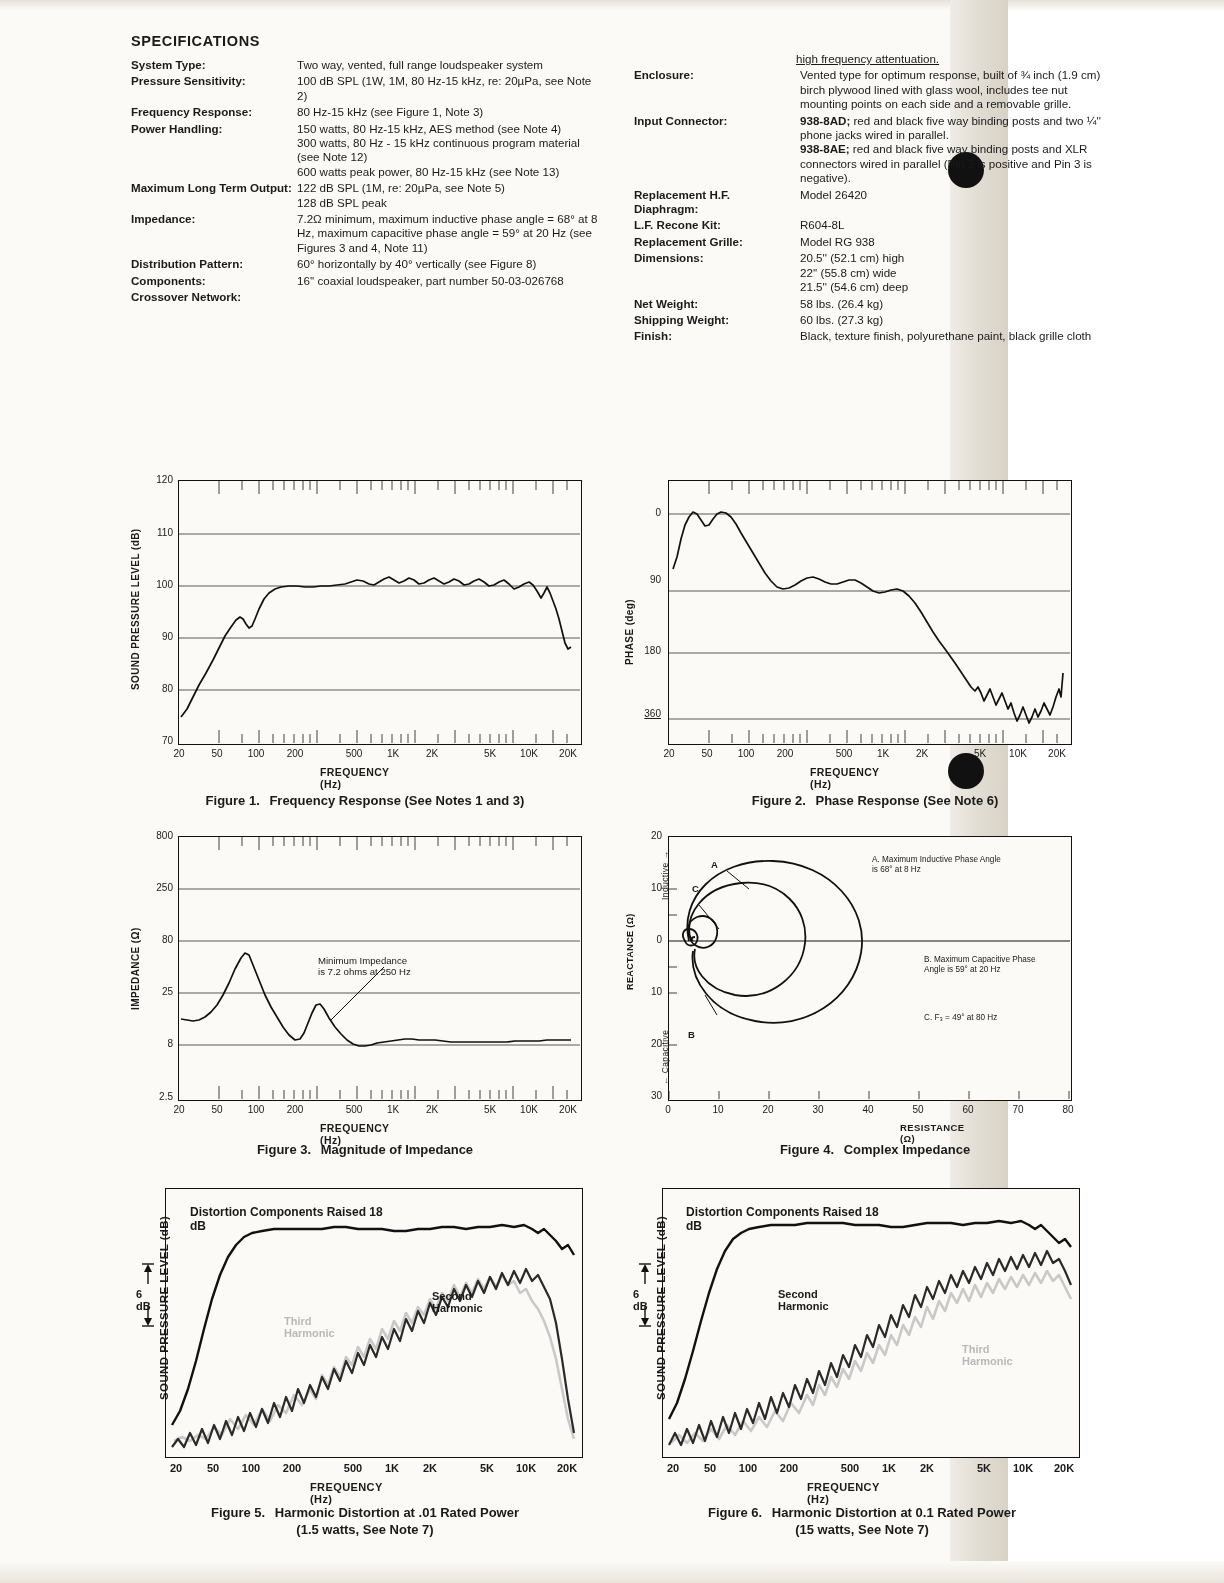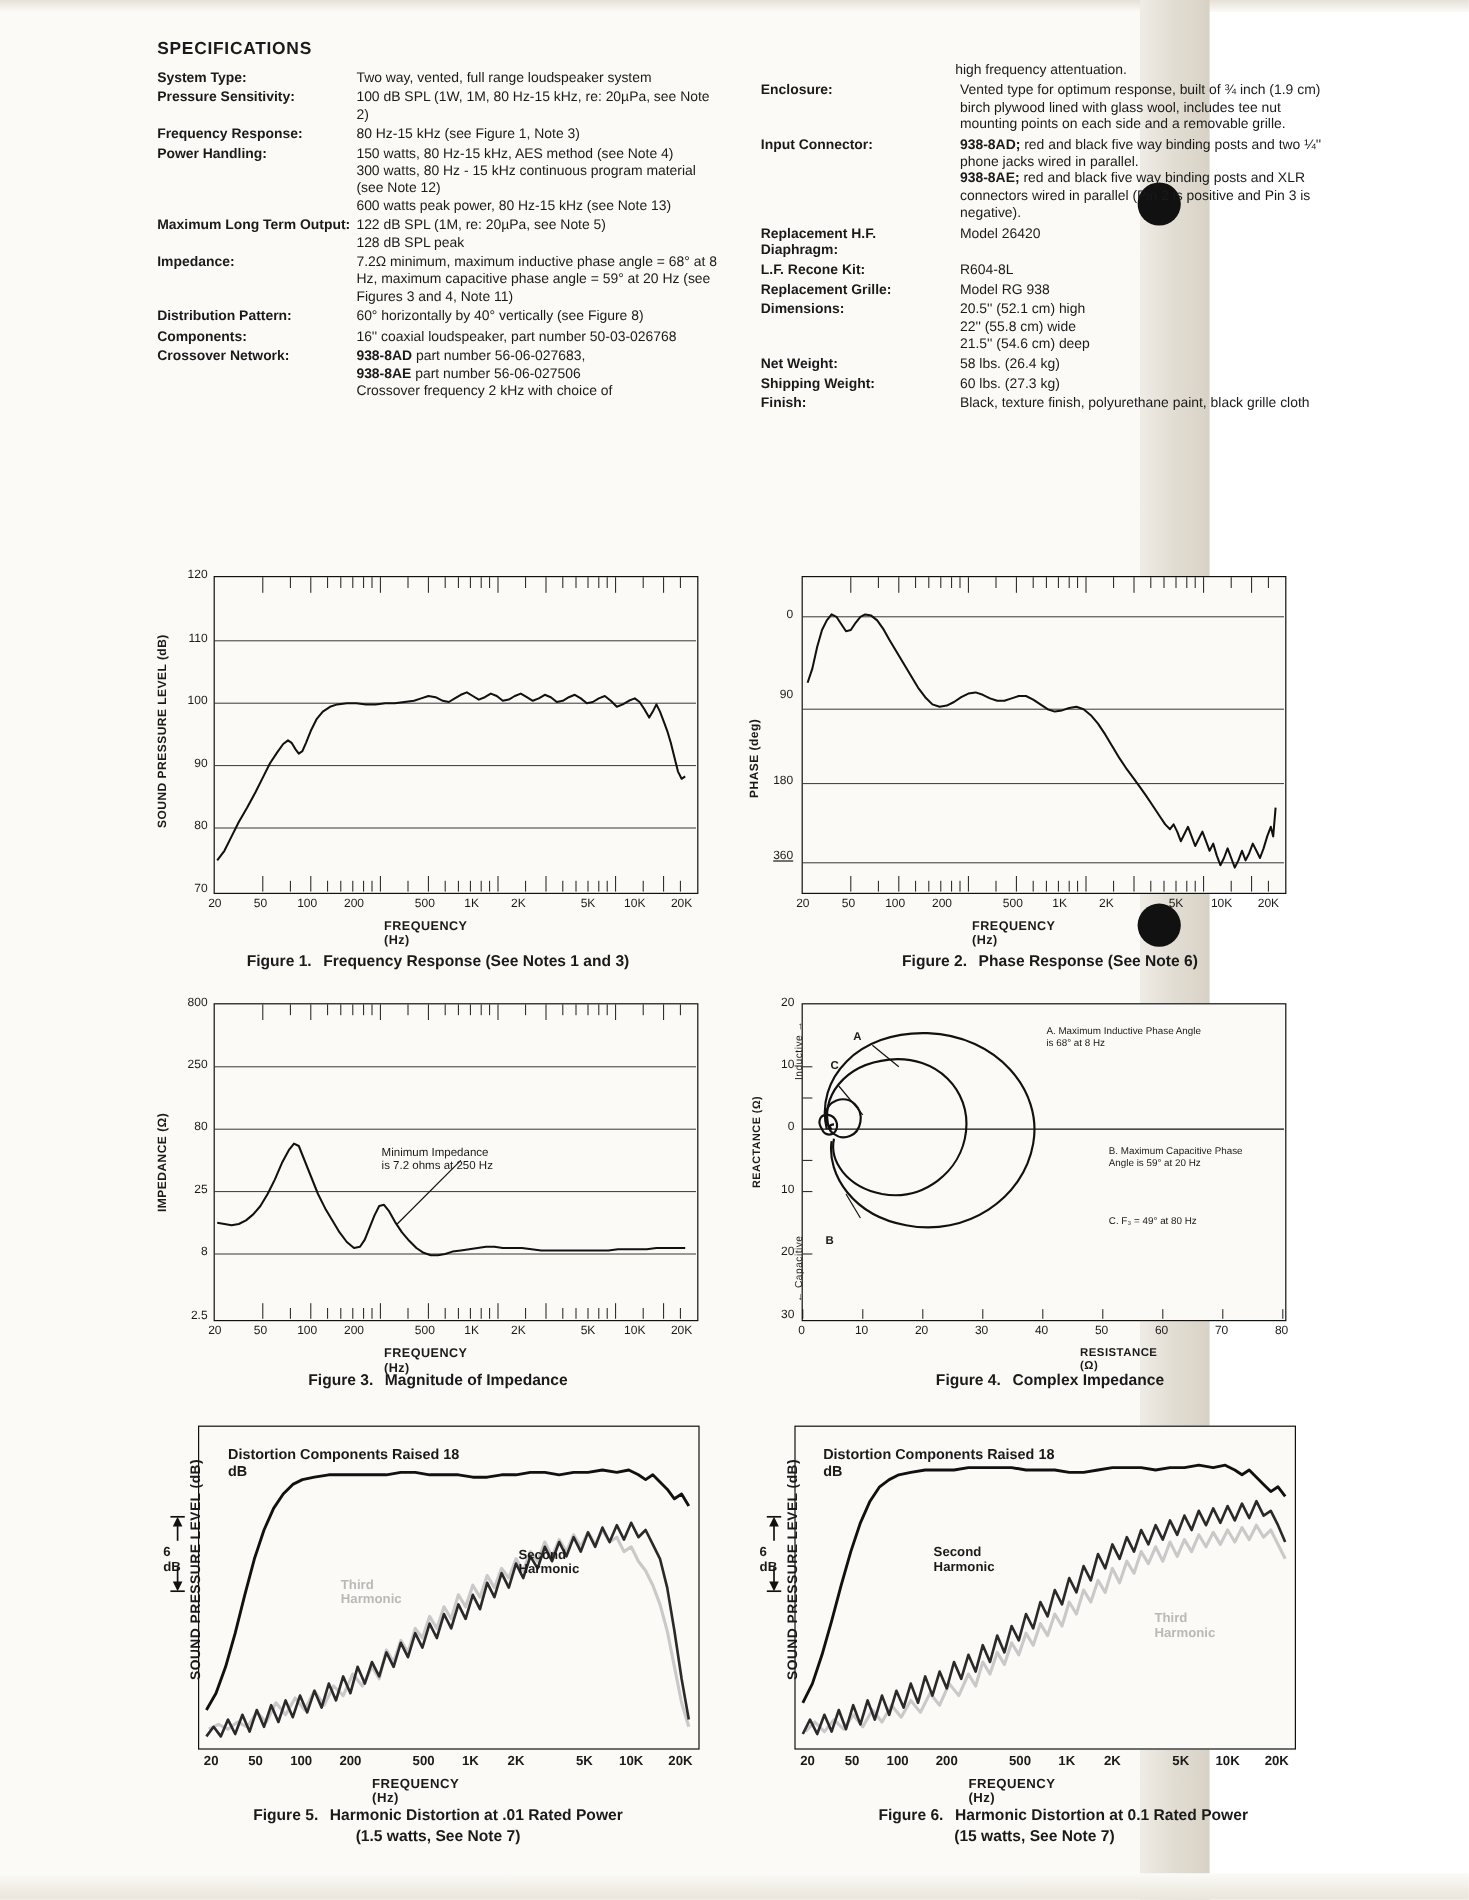--- a/index.html
+++ b/index.html
@@ -37,21 +37,21 @@
     position:absolute; left:131px; top:33px; margin:0;
     font-size:14.5px; font-weight:bold; letter-spacing:0.6px;
   }
   .spec-col { position:absolute; font-size:11.6px; line-height:14.4px; }
   .spec-col.left { left:131px; top:58px; width:470px; }
   .spec-col.right { left:634px; top:52px; width:470px; }
   .spec-row { display:flex; margin-bottom:2px; }
   .spec-label { width:162px; flex:0 0 162px; font-weight:bold; padding-right:4px; }
   .spec-value { flex:1 1 auto; }
   .spec-value b { font-weight:bold; }
-  .plain-line { margin-bottom:2px; }
+  .plain-line { margin-bottom:2px;text-decoration:underline; }
 
   
   .fig { position:absolute; }
   .fig-cap {
     position:absolute; text-align:center; font-size:13px; font-weight:bold;
   }
   .fig-cap .num { margin-right:6px; }
   .plot-frame {
     position:absolute; border:1.6px solid #111; background:#fbfaf7; box-sizing:border-box;
   }
@@ -121,21 +121,20 @@
         <div class="spec-row">
           <div class="spec-label">Distribution Pattern:</div>
           <div class="spec-value">60° horizontally by 40° vertically (see Figure 8)</div>
         </div>
         <div class="spec-row">
           <div class="spec-label">Components:</div>
           <div class="spec-value">16'' coaxial loudspeaker, part number 50-03-026768</div>
         </div>
         <div class="spec-row">
           <div class="spec-label">Crossover Network:</div>
-          <div class="spec-value"><b>938-8AD</b> part number 56-06-027683,<br><b>938-8AE</b> part number 56-06-027506<br>Crossover frequency 2 kHz with choice of</div>
         </div>
       </div>
 
     <div class="spec-col right" id="spec-right">
         <div class="plain-line" style="margin-left: 162px;">high frequency attentuation.</div>
         <div class="spec-row">
           <div class="spec-label">Enclosure:</div>
           <div class="spec-value">Vented type for optimum response, built of ¾ inch (1.9 cm) birch plywood lined with glass wool, includes tee nut mounting points on each side and a removable grille.</div>
         </div>
         <div class="spec-row">
@@ -688,21 +687,21 @@
       <div class="xtick" style="left:732px; top:1462px; width:32px; font-weight:bold; font-size:11px;">100</div>
       <div class="xtick" style="left:773px; top:1462px; width:32px; font-weight:bold; font-size:11px;">200</div>
       <div class="xtick" style="left:834px; top:1462px; width:32px; font-weight:bold; font-size:11px;">500</div>
       <div class="xtick" style="left:875px; top:1462px; width:28px; font-weight:bold; font-size:11px;">1K</div>
       <div class="xtick" style="left:913px; top:1462px; width:28px; font-weight:bold; font-size:11px;">2K</div>
       <div class="xtick" style="left:970px; top:1462px; width:28px; font-weight:bold; font-size:11px;">5K</div>
       <div class="xtick" style="left:1006px; top:1462px; width:34px; font-weight:bold; font-size:11px;">10K</div>
       <div class="xtick" style="left:1047px; top:1462px; width:34px; font-weight:bold; font-size:11px;">20K</div>
       <div class="axis-title" style="left:807px; top:1481px; font-size:11px;">FREQUENCY (Hz)</div>
 
-      <div class="fig-cap" style="left:646px; top:1505px; width:480px;text-align:center;">
+      <div class="fig-cap" style="left:622px; top:1505px; width:480px;text-align:center;">
         <span class="num">Figure 6.</span>
         <span>Harmonic Distortion at 0.1 Rated Power</span>
       </div>
       <div class="fig-cap" style="left:622px; top:1522px; width:480px;">(15 watts, See Note 7)</div>
     </div>
 
   </div>
 </div>
 
 </body></html>

